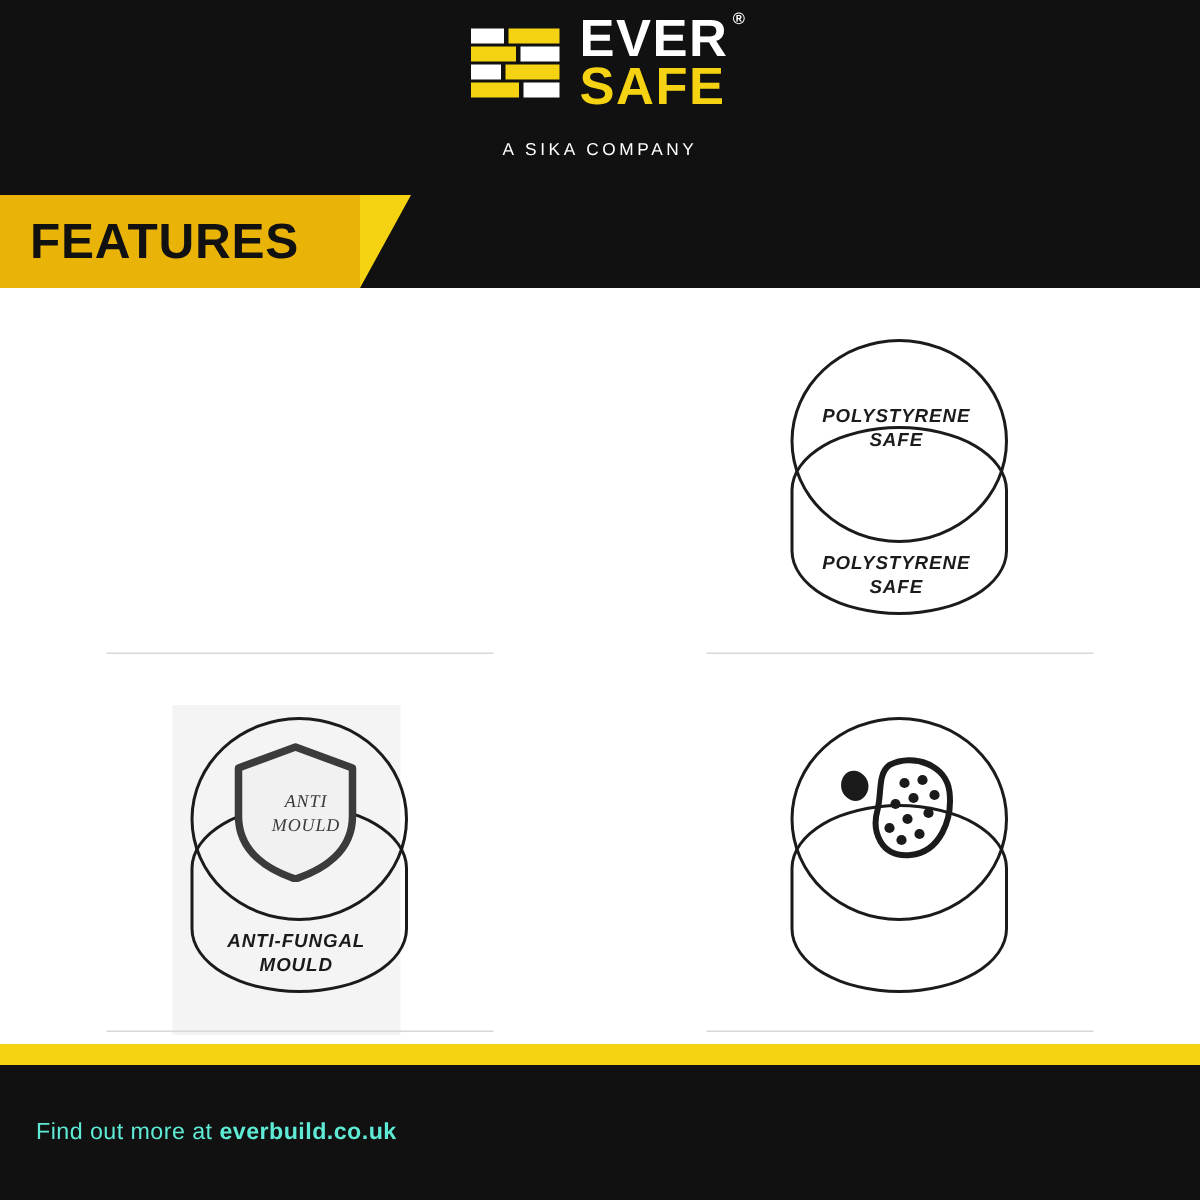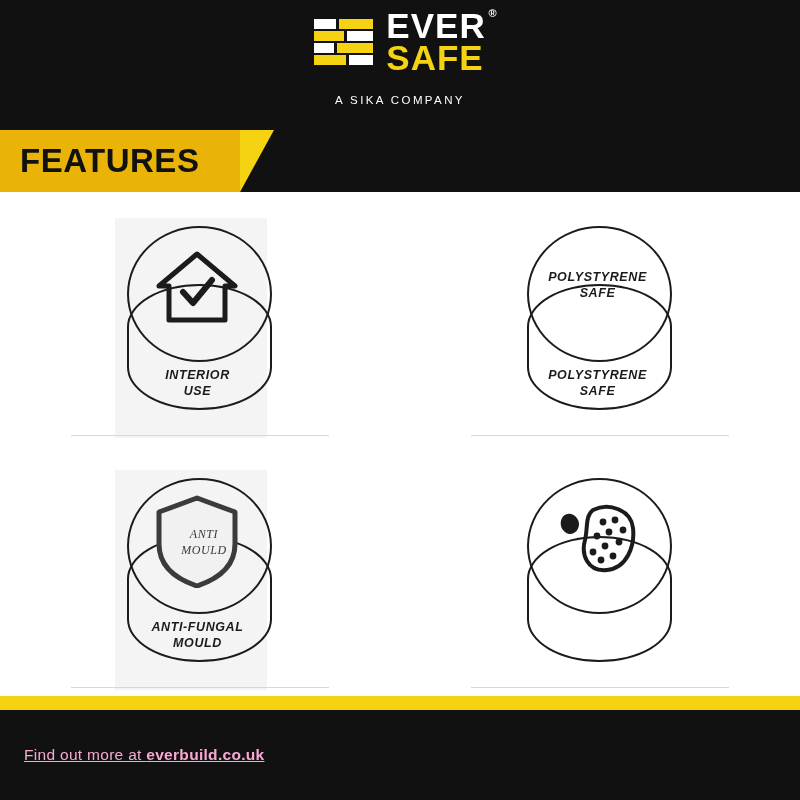--- a/index.html
+++ b/index.html
@@ -241,24 +241,23 @@
     top: 710px;
     left: 0;
     width: 800px;
     height: 90px;
     background: #111111;
     display: flex;
     align-items: center;
   }
   .footer-text {
     margin-left: 24px;
-    color: #f9a8d4;
+    color: #5eead4;
     font-size: 15.5px;
     letter-spacing: 0.3px;
-    text-decoration: underline;
   }
   .footer-text b {
     font-weight: bold;
   }
 </style>
 </head>
 <body>
 
 <div class="page">
 
@@ -286,30 +285,20 @@
 
   <div class="features-banner">
     <div class="features-title">FEATURES</div>
     <div class="tail"></div>
   </div>
 
   <div class="content">
     <div class="grid">
 
       <div class="cell">
-        <div class="badge">
-          <div class="shade"></div>
-          <div class="ellipse"></div>
-          <div class="pill"></div>
-          <svg class="icon" viewBox="0 0 96 96">
-            <path d="M48 14 L86 46 L76 46 L76 80 L20 80 L20 46 L10 46 Z" fill="none" stroke="#1b1b1b" stroke-width="5" stroke-linejoin="round"></path>
-            <path d="M34 52 L44 63 L63 40" fill="none" stroke="#1b1b1b" stroke-width="6" stroke-linecap="round" stroke-linejoin="round"></path>
-          </svg>
-          <div class="label">INTERIOR<br>USE</div>
-        </div>
         <div class="divider"></div>
       </div>
 
       <div class="cell">
         <div class="badge">
           <div class="ellipse"></div>
           <div class="pill"></div>
           <div class="icon-text">POLYSTYRENE<br>SAFE</div>
           <div class="label">POLYSTYRENE<br>SAFE</div>
         </div>

